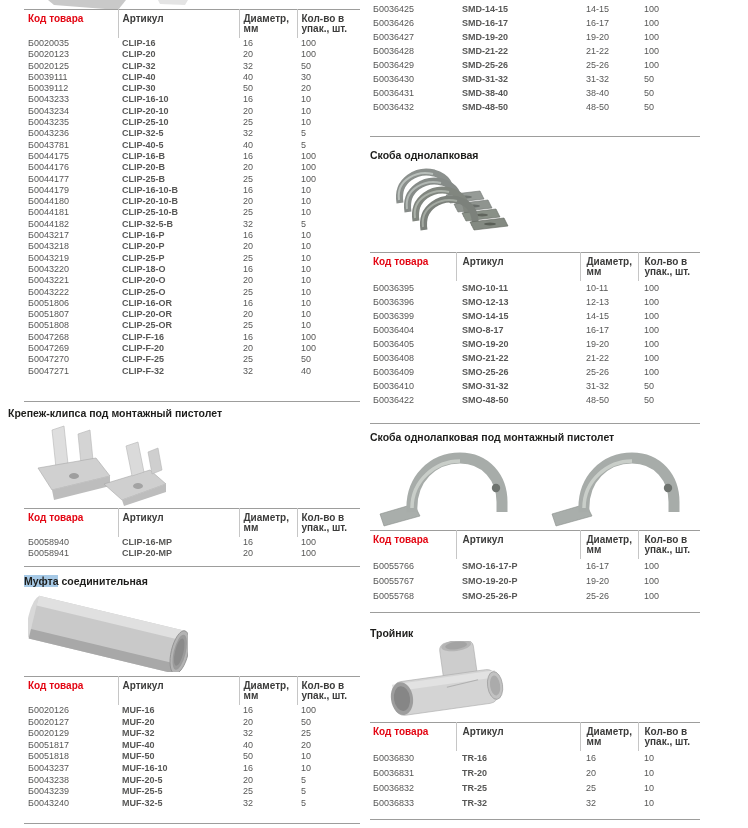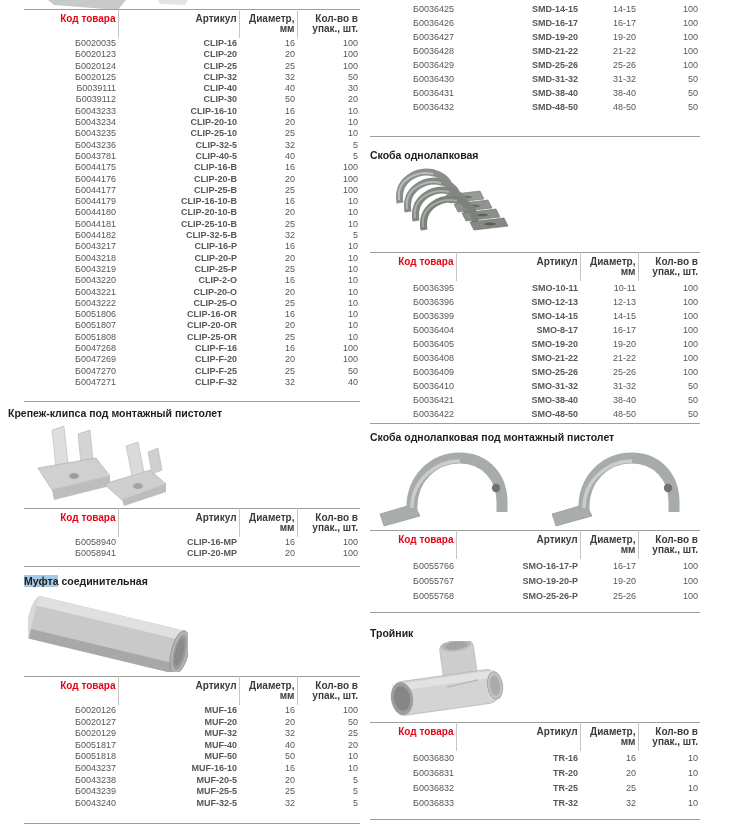--- a/index.html
+++ b/index.html
@@ -1,20 +1,20 @@
 <!DOCTYPE html>
 <html><head>
 <meta charset="utf-8">
 <style>
   html,body{margin:0;padding:0;background:#fff;}
   .page{position:relative;width:748px;height:828px;background:#ffffff;
         font-family:"Liberation Sans",sans-serif;overflow:hidden;}
 
   .tbl{position:absolute;border-collapse:collapse;table-layout:fixed;
-       border-top:1px solid #9d9d9c;text-align:right;}
+       border-top:1px solid #9d9d9c;}
   .tbl td{padding:0 2px 0 4px;white-space:nowrap;overflow:hidden;}
   .tbl thead td{font-size:10px;font-weight:bold;color:#3c3c3b;line-height:10px;
                 padding-top:4px;padding-bottom:4px;vertical-align:top;}
   .tbl thead td + td{border-left:1px solid #c6c6c6;margin-left:18px;}
   .tbl thead td.hcode{color:#e30613;}
   .tbl tbody td{font-size:9px;color:#575756;vertical-align:middle;}
   .cell-code{color:#e30613;}
   .cell-article{color:#3c3c3b;font-weight:bold;}
   .rh113 tbody td{height:11.3px;line-height:11.3px;}
   .rh116 tbody td{height:11.6px;line-height:11.6px;}
@@ -68,26 +68,20 @@
           <td class="cell-diameter">16</td>
           <td class="cell-qty">100</td>
         </tr>
         <tr>
           <td class="cell-code">Б0020123</td>
           <td class="cell-article">CLIP-20</td>
           <td class="cell-diameter">20</td>
           <td class="cell-qty">100</td>
         </tr>
         <tr>
-          <td class="cell-code">Б0020124</td>
-          <td class="cell-article">CLIP-25</td>
-          <td class="cell-diameter">25</td>
-          <td class="cell-qty">100</td>
-        </tr>
-        <tr>
           <td class="cell-code">Б0020125</td>
           <td class="cell-article">CLIP-32</td>
           <td class="cell-diameter">32</td>
           <td class="cell-qty">50</td>
         </tr>
         <tr>
           <td class="cell-code">Б0039111</td>
           <td class="cell-article">CLIP-40</td>
           <td class="cell-diameter">40</td>
           <td class="cell-qty">30</td>
@@ -183,21 +177,21 @@
           <td class="cell-qty">10</td>
         </tr>
         <tr>
           <td class="cell-code">Б0043219</td>
           <td class="cell-article">CLIP-25-P</td>
           <td class="cell-diameter">25</td>
           <td class="cell-qty">10</td>
         </tr>
         <tr>
           <td class="cell-code">Б0043220</td>
-          <td class="cell-article">CLIP-2-O</td>
+          <td class="cell-article">CLIP-18-O</td>
           <td class="cell-diameter">16</td>
           <td class="cell-qty">10</td>
         </tr>
         <tr>
           <td class="cell-code">Б0043221</td>
           <td class="cell-article">CLIP-20-O</td>
           <td class="cell-diameter">20</td>
           <td class="cell-qty">10</td>
         </tr>
         <tr>
@@ -560,26 +554,20 @@
           <td class="cell-diameter">25-26</td>
           <td class="cell-qty">100</td>
         </tr>
         <tr>
           <td class="cell-code">Б0036410</td>
           <td class="cell-article">SMO-31-32</td>
           <td class="cell-diameter">31-32</td>
           <td class="cell-qty">50</td>
         </tr>
         <tr>
-          <td class="cell-code">Б0036421</td>
-          <td class="cell-article">SMO-38-40</td>
-          <td class="cell-diameter">38-40</td>
-          <td class="cell-qty">50</td>
-        </tr>
-        <tr>
           <td class="cell-code">Б0036422</td>
           <td class="cell-article">SMO-48-50</td>
           <td class="cell-diameter">48-50</td>
           <td class="cell-qty">50</td>
         </tr>
       </tbody>
   </table>
   <div class="rule" style="left:370px;top:423px;width:330px;"></div>
 
   <div class="sec-title" style="left:370px;top:431px;">

